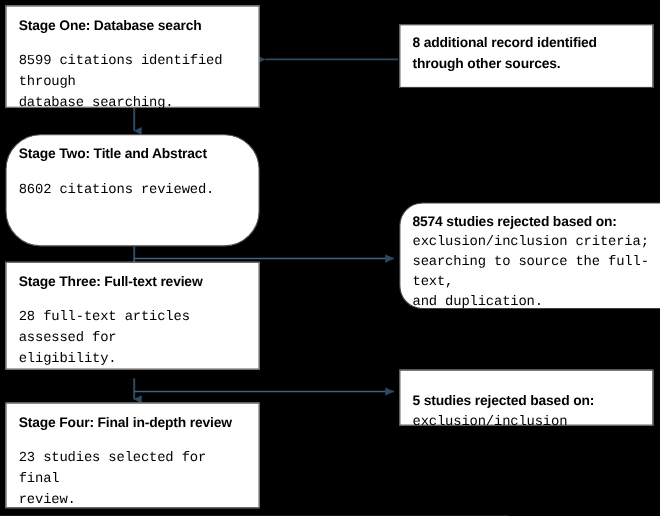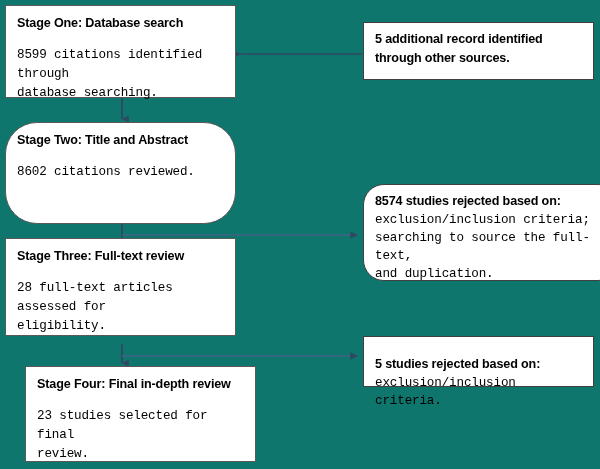--- a/index.html
+++ b/index.html
@@ -4,21 +4,21 @@
 <style>
   html, body {
     margin: 0;
     padding: 0;
     background: #ffffff;
   }
   #canvas {
     position: relative;
     width: 600px;
     height: 469px;
-    background: #0f766e;
+    background: #000000;
     font-family: "Liberation Sans", sans-serif;
     overflow: hidden;
   }
   .box {
     position: absolute;
     box-sizing: border-box;
     background: #ffffff;
     border: 1.4px solid #595959;
     padding: 8px 10px 6px 11px;
   }
@@ -98,29 +98,29 @@
     <div class="body">8602 citations reviewed.</div>
   </div>
 
   <div class="box" style="left:5px; top:238px; width:231px; height:98px;">
     <div class="title">Stage Three: Full-text review</div>
     <div class="gap"></div>
     <div class="body">28 full-text articles assessed for</div>
     <div class="body">eligibility.</div>
   </div>
 
-  <div class="box" style="left:5px; top:366px; width:231px; height:96px;margin-left:20px;">
+  <div class="box" style="left:5px; top:366px; width:231px; height:96px;">
     <div class="title">Stage Four: Final in-depth review</div>
     <div class="gap"></div>
     <div class="body">23 studies selected for final</div>
     <div class="body">review.</div>
   </div>
 
   <div class="box right" style="left:363px; top:22px; width:231px; height:58px; padding-top:7px;">
-    <div class="title">5 additional record identified</div>
+    <div class="title">8 additional record identified</div>
     <div class="title">through other sources.</div>
   </div>
 
   <div class="box right tight" style="left:363px; top:184px; width:256px; height:97px; padding-top:7px;border-radius:21px;">
     <div class="title">8574 studies rejected based on:</div>
     <div class="body">exclusion/inclusion criteria;</div>
     <div class="body">searching to source the full-text,</div>
     <div class="body">and duplication.</div>
   </div>
 

